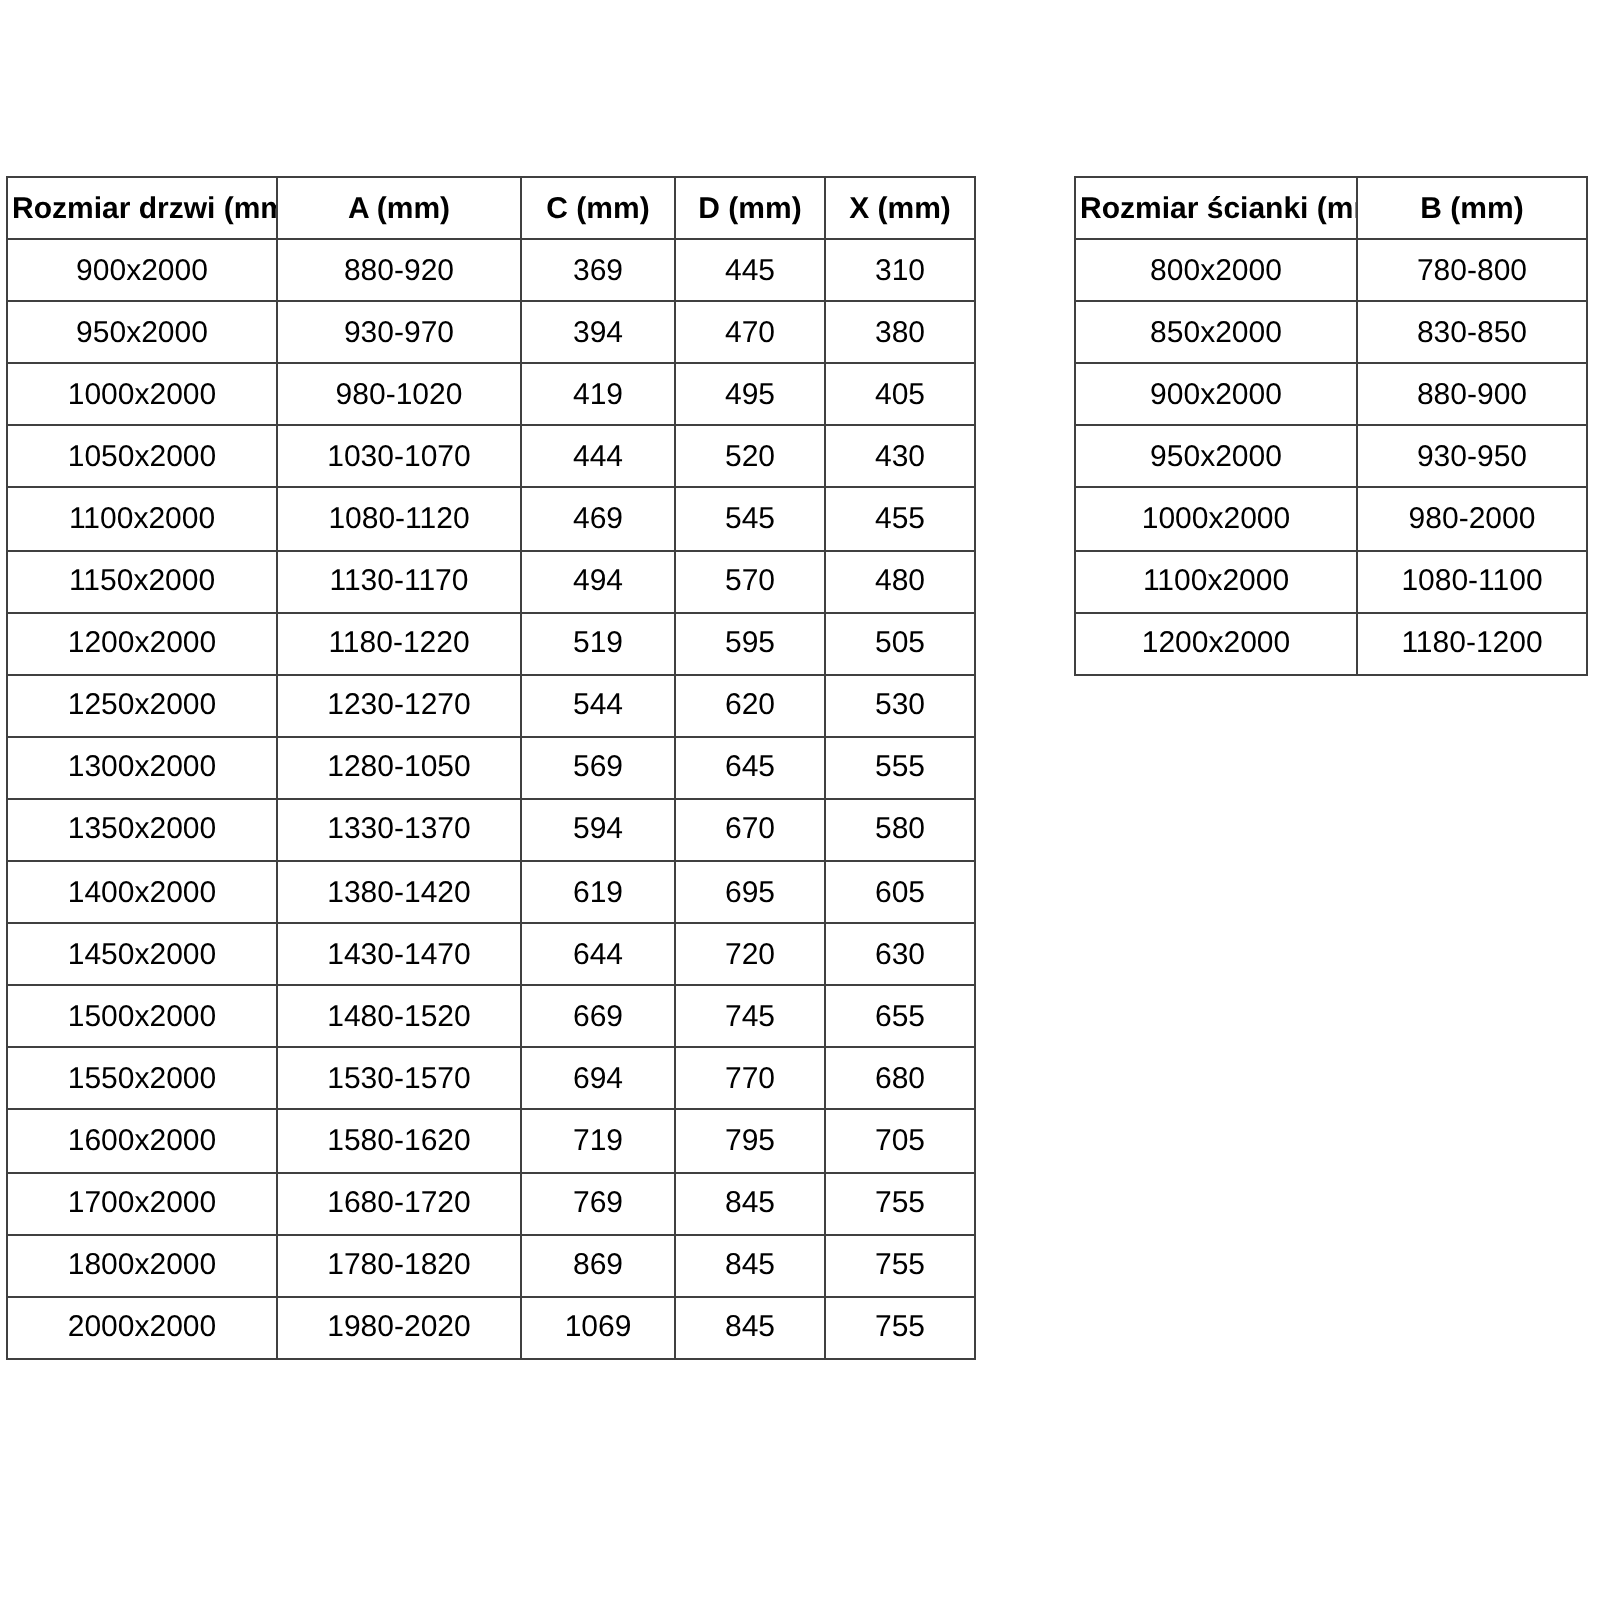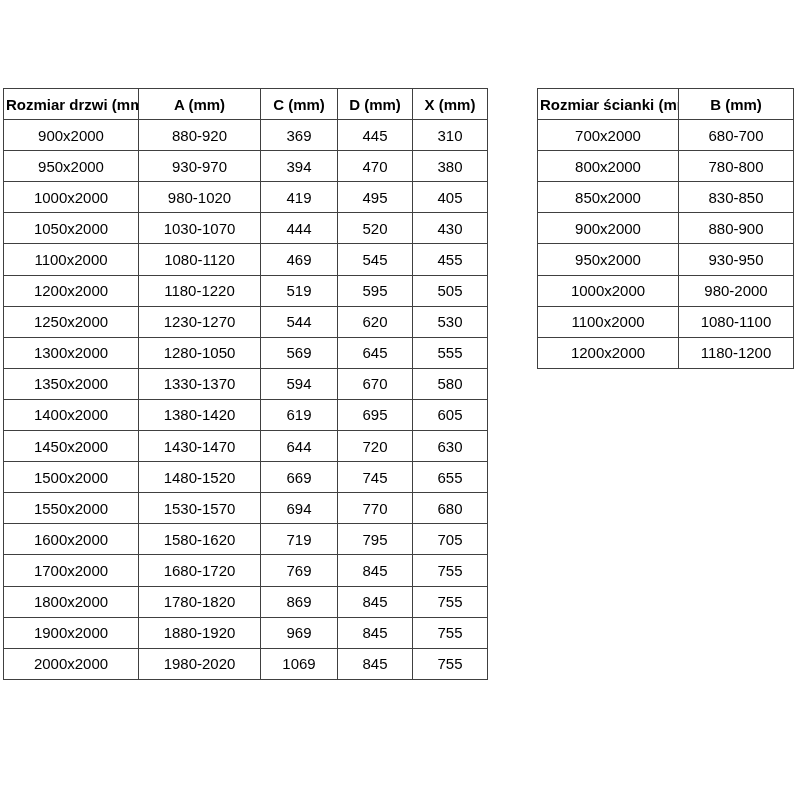--- a/index.html
+++ b/index.html
@@ -93,20 +93,27 @@
           <td>430</td>
         </tr>
         <tr>
           <td>1100x2000</td>
           <td>1080-1120</td>
           <td>469</td>
           <td>545</td>
           <td>455</td>
         </tr>
         <tr>
+          <td>1150x2000</td>
+          <td>1130-1170</td>
+          <td>494</td>
+          <td>570</td>
+          <td>480</td>
+        </tr>
+        <tr>
           <td>1200x2000</td>
           <td>1180-1220</td>
           <td>519</td>
           <td>595</td>
           <td>505</td>
         </tr>
         <tr>
           <td>1250x2000</td>
           <td>1230-1270</td>
           <td>544</td>
@@ -166,27 +173,20 @@
           <td>1700x2000</td>
           <td>1680-1720</td>
           <td>769</td>
           <td>845</td>
           <td>755</td>
         </tr>
         <tr>
           <td>1800x2000</td>
           <td>1780-1820</td>
           <td>869</td>
-          <td>845</td>
-          <td>755</td>
-        </tr>
-        <tr>
-          <td>1900x2000</td>
-          <td>1880-1920</td>
-          <td>969</td>
           <td>845</td>
           <td>755</td>
         </tr>
         <tr>
           <td>2000x2000</td>
           <td>1980-2020</td>
           <td>1069</td>
           <td>845</td>
           <td>755</td>
         </tr>
@@ -201,24 +201,20 @@
         <col style="width: 115px;">
       </colgroup>
     <thead>
       <tr>
           <th>Rozmiar ścianki (mm)</th>
           <th>B (mm)</th>
         </tr>
     </thead>
     <tbody>
         <tr>
-          <td>700x2000</td>
-          <td>680-700</td>
-        </tr>
-        <tr>
           <td>800x2000</td>
           <td>780-800</td>
         </tr>
         <tr>
           <td>850x2000</td>
           <td>830-850</td>
         </tr>
         <tr>
           <td>900x2000</td>
           <td>880-900</td>

